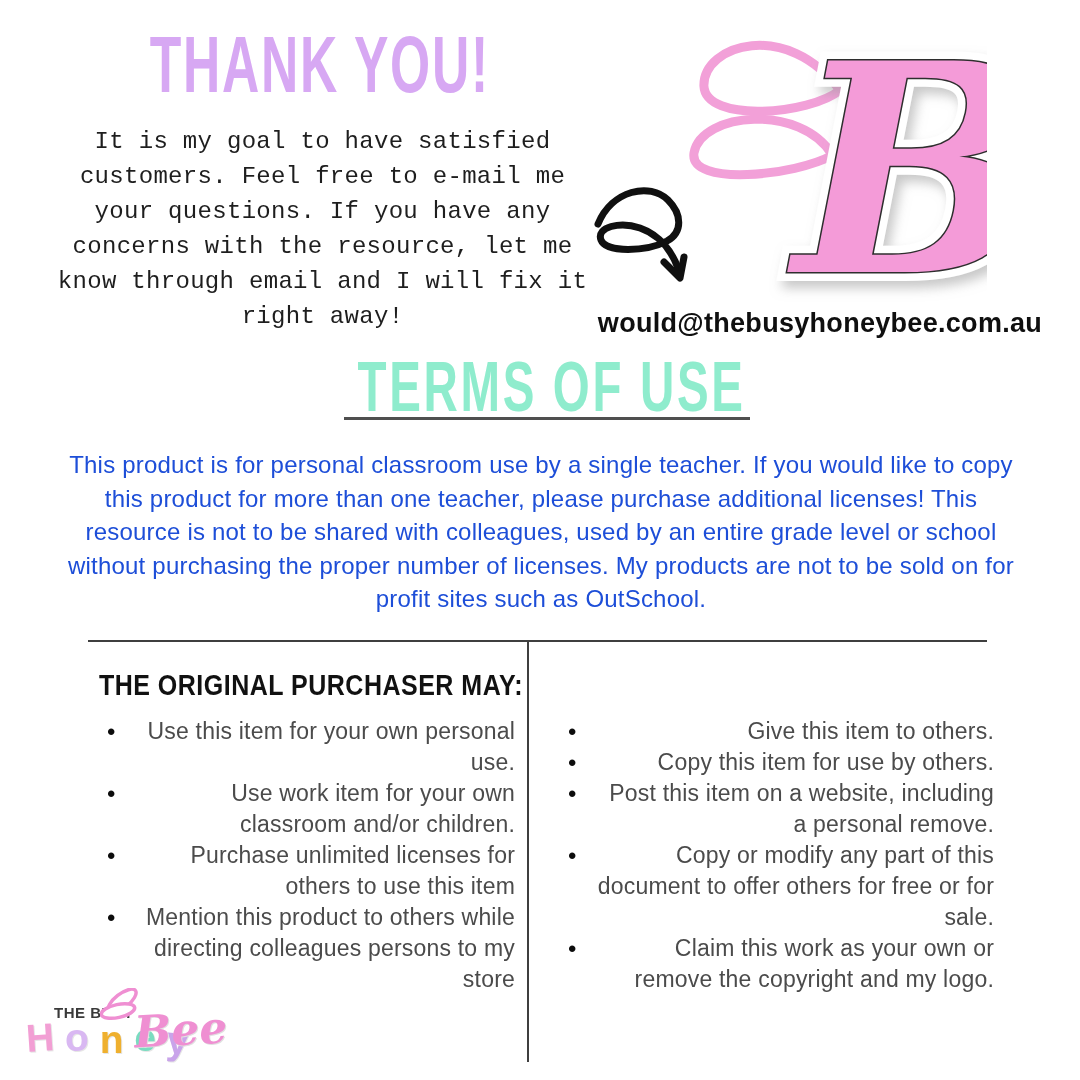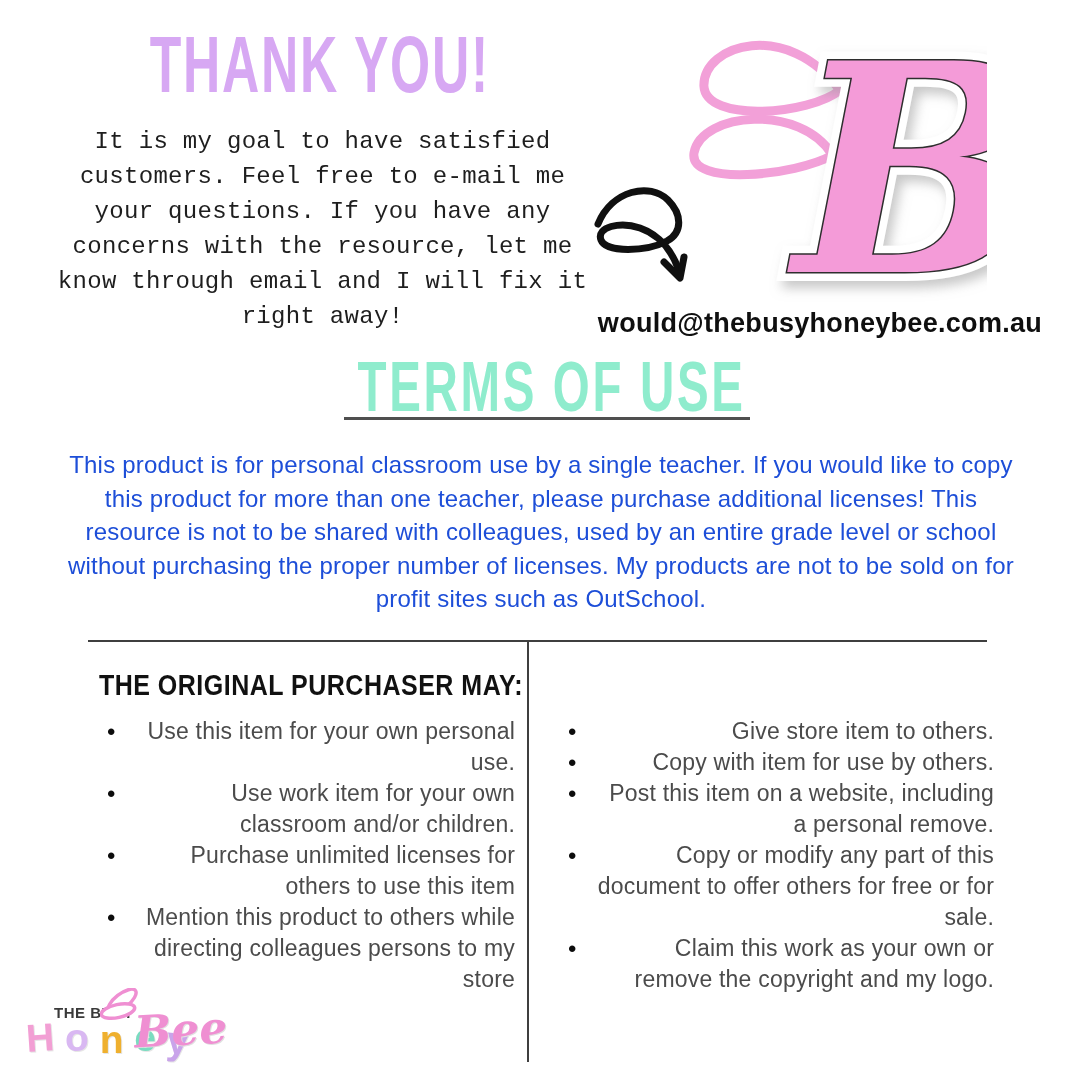--- a/index.html
+++ b/index.html
@@ -251,25 +251,25 @@
     </li>
     <li>
       <span class="bullet">•</span>
       <span class="li-text">Mention this product to others while directing colleagues persons to my store</span>
     </li>
   </ul>
 
   <ul class="col-list right">
     <li>
       <span class="bullet">•</span>
-      <span class="li-text">Give store item to others.</span>
-    </li>
-    <li>
-      <span class="bullet">•</span>
-      <span class="li-text">Copy with item for use by others.</span>
+      <span class="li-text">Give this item to others.</span>
+    </li>
+    <li>
+      <span class="bullet">•</span>
+      <span class="li-text">Copy this item for use by others.</span>
     </li>
     <li>
       <span class="bullet">•</span>
       <span class="li-text">Post this item on a website, including a personal remove.</span>
     </li>
     <li>
       <span class="bullet">•</span>
       <span class="li-text">Copy or modify any part of this document to offer others for free or for sale.</span>
     </li>
     <li>

